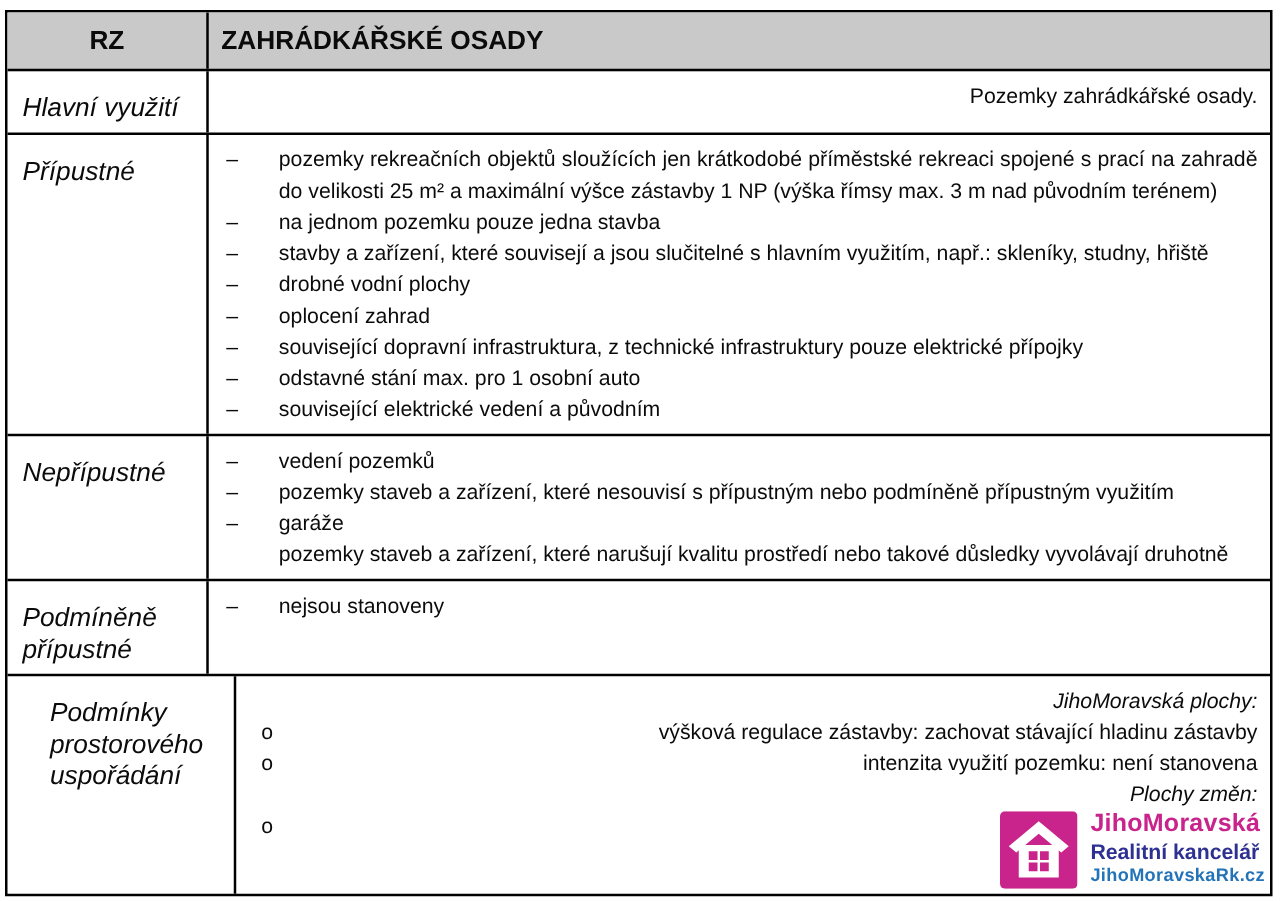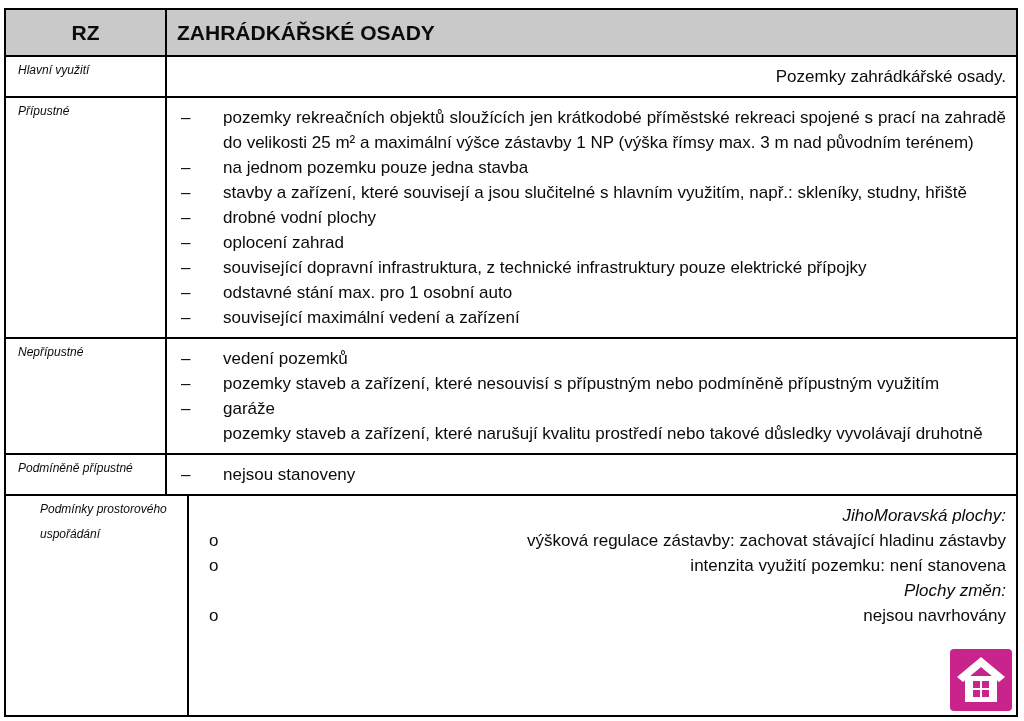--- a/index.html
+++ b/index.html
@@ -17,22 +17,22 @@
     background:#fff;
   }
   .row{
     display:grid;grid-template-columns:161px 1fr;
     border-bottom:2px solid #000;
   }
   .row:last-child{border-bottom:none;flex:1;margin-left:22px;}
   .cell{min-width:0;}
   .label-cell{
     border-right:2px solid #000;
-    padding:1px 6px 7px 12px;
-    font-size:12px;line-height:25px;
+    padding:17px 6px 7px 12px;
+    font-size:21px;line-height:25px;
     font-style:italic;
   }
   .content-cell{
     padding:7px 10px 7px 10px;
     font-size:17px;line-height:25px;
   }
   
   .header-row .label-cell{
     font-style:normal;font-weight:bold;
     font-size:21px;line-height:25px;
@@ -109,21 +109,21 @@
           <div class="item dash">
             <span class="marker">–</span>
             <span class="txt">související dopravní infrastruktura, z technické infrastruktury pouze elektrické přípojky</span>
           </div>
           <div class="item dash">
             <span class="marker">–</span>
             <span class="txt">odstavné stání max. pro 1 osobní auto</span>
           </div>
           <div class="item dash">
             <span class="marker">–</span>
-            <span class="txt">související maximální vedení a zařízení</span>
+            <span class="txt">související elektrické vedení a původním</span>
           </div>
         </div>
       </div>
       <div class="row">
         <div class="cell label-cell">Nepřípustné</div>
         <div class="cell content-cell">
           <div class="item dash">
             <span class="marker">–</span>
             <span class="txt">vedení pozemků</span>
           </div>
@@ -178,14 +178,19 @@
   <div class="logo">
     <svg width="62" height="62" viewBox="0 0 62 62" aria-hidden="true">
       <rect id="logo-bg" x="0" y="0" width="62" height="62" rx="4" fill="#c9238c"></rect>
       <polygon points="31,8 55,28 49,33 31,18 13,33 7,28" fill="#ffffff"></polygon>
       <rect x="15" y="27" width="32" height="26" fill="#ffffff"></rect>
       <rect id="pane1" x="23" y="32" width="7" height="7" fill="#c9238c"></rect>
       <rect id="pane2" x="32" y="32" width="7" height="7" fill="#c9238c"></rect>
       <rect id="pane3" x="23" y="41" width="7" height="7" fill="#c9238c"></rect>
       <rect id="pane4" x="32" y="41" width="7" height="7" fill="#c9238c"></rect>
     </svg>
+    <div class="logo-text">
+      <span class="logo-line1" style="color: rgb(201, 35, 140);">JihoMoravská</span>
+      <span class="logo-line2" style="color: rgb(46, 49, 146);">Realitní kancelář</span>
+      <span class="logo-line3" style="color: rgb(34, 115, 184);">JihoMoravskaRk.cz</span>
+    </div>
   </div>
 </div>
 
 </body></html>

